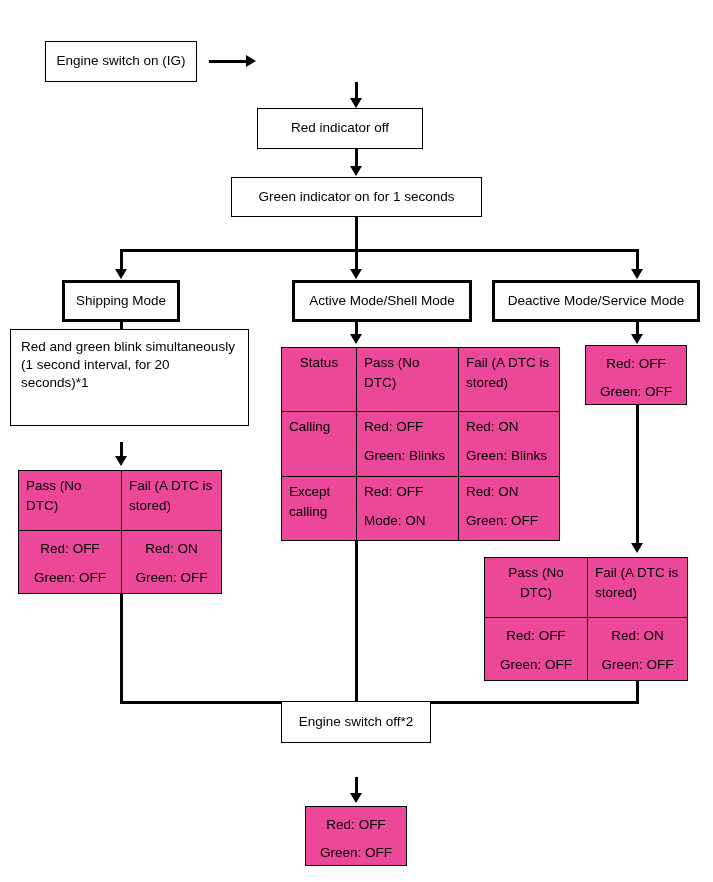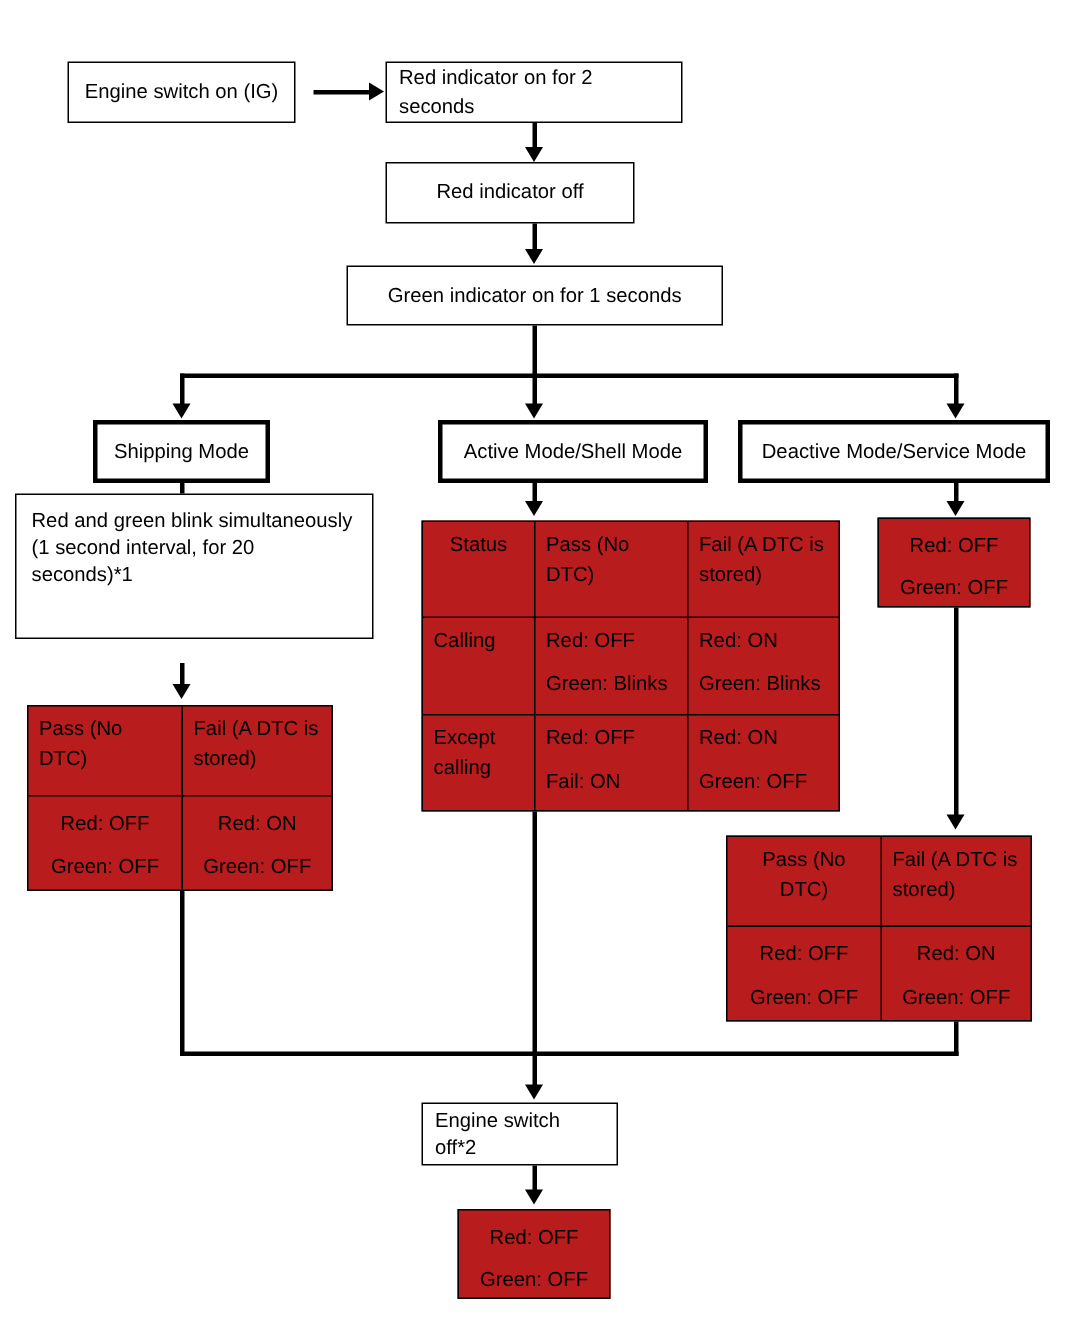--- a/index.html
+++ b/index.html
@@ -38,21 +38,21 @@
     border: 3.5px solid #000;
   }
   .box.left {
     justify-content: flex-start;
     text-align: left;
   }
   .tbl {
     position: absolute;
     box-sizing: border-box;
     border: 1.5px solid #000;
-    background: #b91c1c;
+    background: #ec4899;
     display: grid;
   }
   .cell {
     box-sizing: border-box;
     font-size: 13.5px;
     line-height: 1.45;
     padding: 5px 7px 3px 7px;
     position: relative;
   }
   .cell.bdr-r { border-right: 1.5px solid #000; }
@@ -88,23 +88,20 @@
 
 <div id="stage">
 
   <div class="box center-v" style="left:45px; top:41px; width:152px; height:41px;">
     <span>Engine switch on (IG)</span>
   </div>
 
   <div class="line hline" style="left:209px; top:60px; width:38px;"></div>
   <div class="arrow-r" style="left:246px; top:55px;"></div>
 
-  <div class="box center-v" style="left:257px; top:41px; width:198px; height:41px;">
-    <span>Red indicator on for 2 seconds</span>
-  </div>
 
   <div class="line vline" style="left:355px; top:82px; height:18px;"></div>
   <div class="arrow-d" style="left:350px; top:98px;"></div>
 
   <div class="box center-v" style="left:257px; top:108px; width:166px; height:41px;">
     <span>Red indicator off</span>
   </div>
 
   <div class="line vline" style="left:355px; top:149px; height:18px;"></div>
   <div class="arrow-d" style="left:350px; top:166px;"></div>
@@ -175,21 +172,21 @@
       <span>Green: Blinks</span>
     </div>
     <div class="cell lft stack bdr-b">
       <span>Red: ON</span>
       <span>Green: Blinks</span>
     </div>
 
     <div class="cell lft bdr-r">Except calling</div>
     <div class="cell lft stack bdr-r">
       <span>Red: OFF</span>
-      <span>Fail: ON</span>
+      <span>Mode: ON</span>
     </div>
     <div class="cell lft stack">
       <span>Red: ON</span>
       <span>Green: OFF</span>
     </div>
   </div>
 
   <div class="tbl" style="left:585px; top:345px; width:102px; height:60px;
               grid-template-columns:1fr; grid-template-rows:1fr;">
     <div class="cell ctr stack pad" style="gap:8px;">
@@ -215,21 +212,21 @@
     </div>
   </div>
 
   <div class="line vline" style="left:120px; top:594px; height:110px;"></div>
   <div class="line vline" style="left:355px; top:541px; height:163px;"></div>
   <div class="line vline" style="left:636px; top:681px; height:23px;"></div>
   <div class="line hline" style="left:120px; top:701px; width:519px;"></div>
   <div class="line vline" style="left:355px; top:701px; height:25px;"></div>
   <div class="arrow-d" style="left:350px; top:723px;"></div>
 
-  <div class="box center-v" style="left:281px; top:735px; width:131px; height:42px;">
+  <div class="box center-v" style="left:281px; top:701px; width:150px; height:42px;">
     <span>Engine switch off*2</span>
   </div>
 
   <div class="line vline" style="left:355px; top:777px; height:18px;"></div>
   <div class="arrow-d" style="left:350px; top:793px;"></div>
 
   <div class="tbl" style="left:305px; top:806px; width:102px; height:60px;
               grid-template-columns:1fr; grid-template-rows:1fr;">
     <div class="cell ctr stack pad" style="gap:8px;">
       <span>Red: OFF</span>

